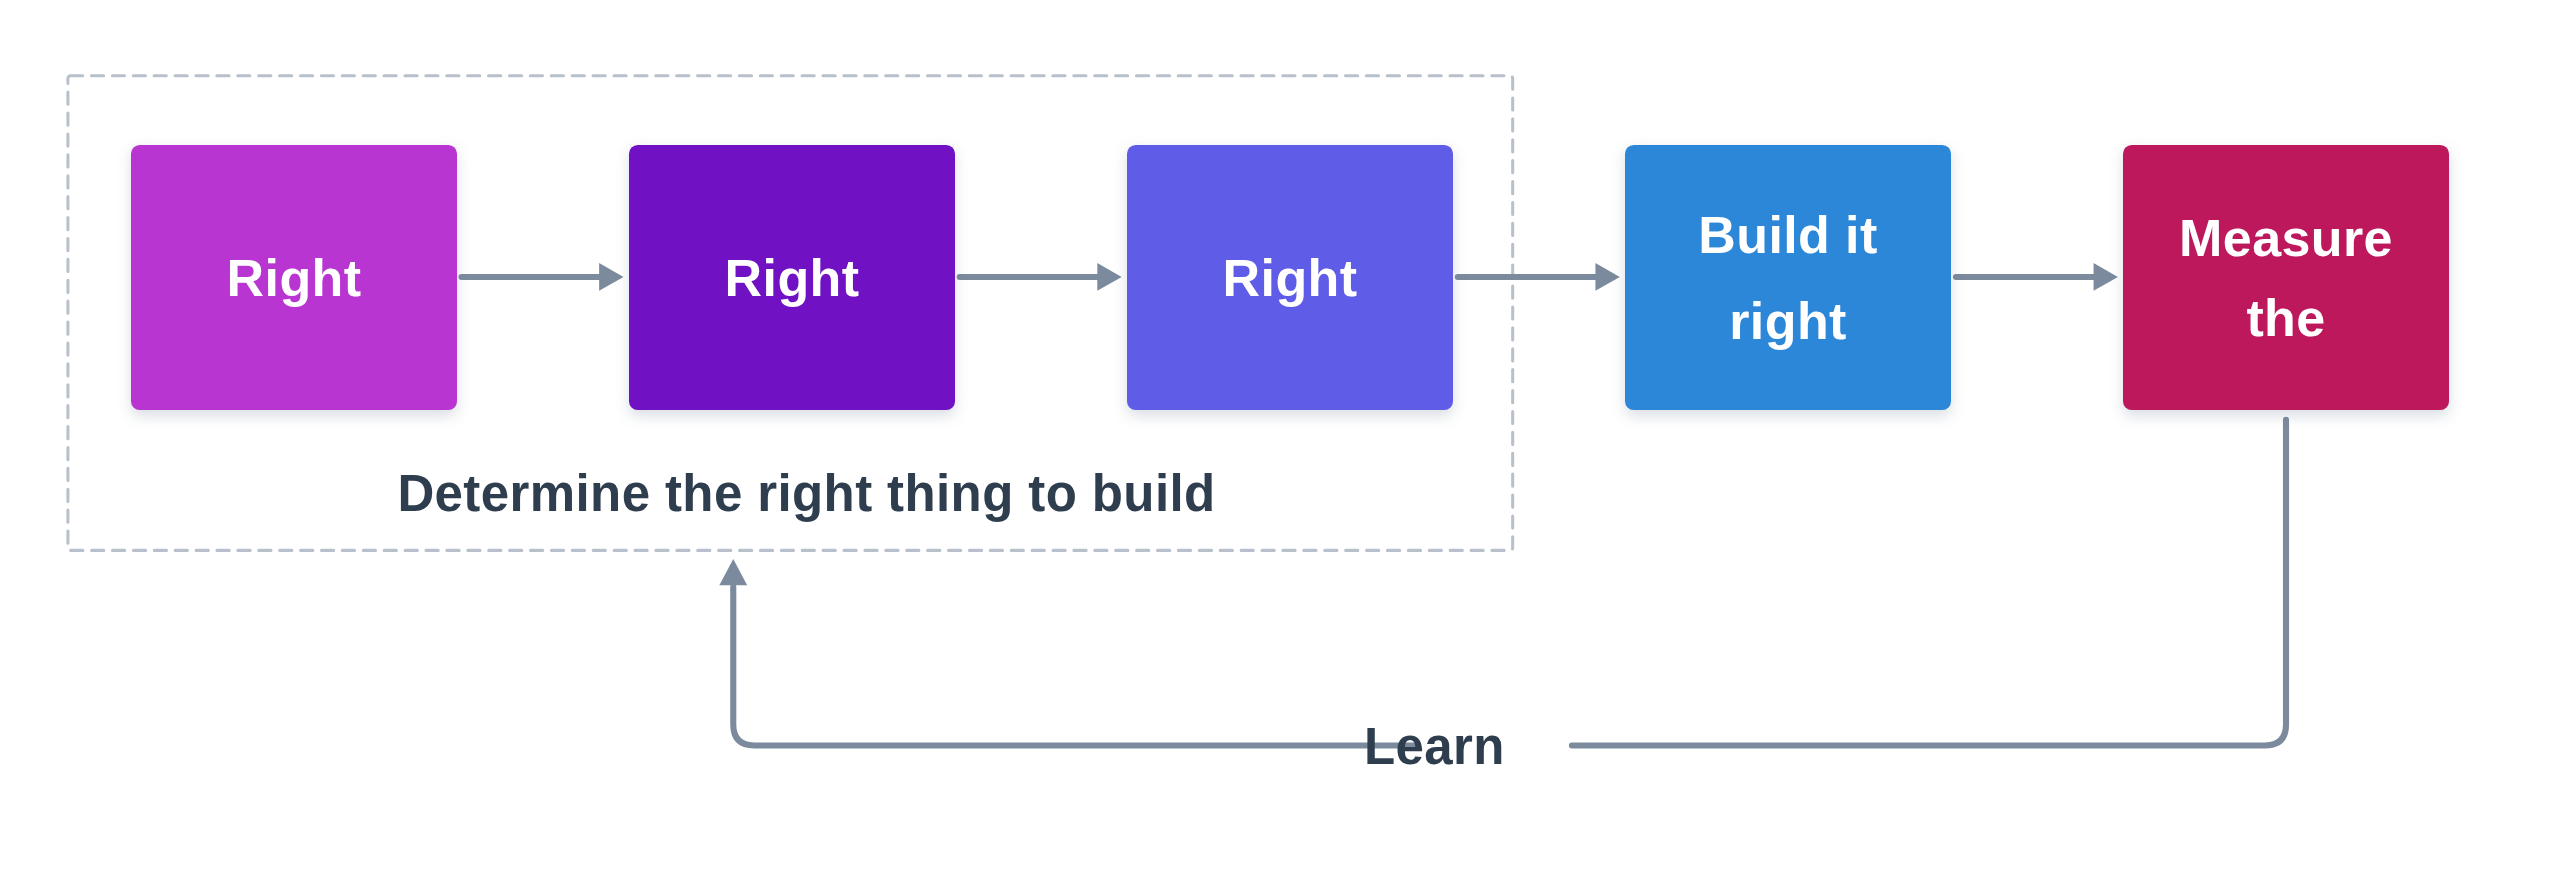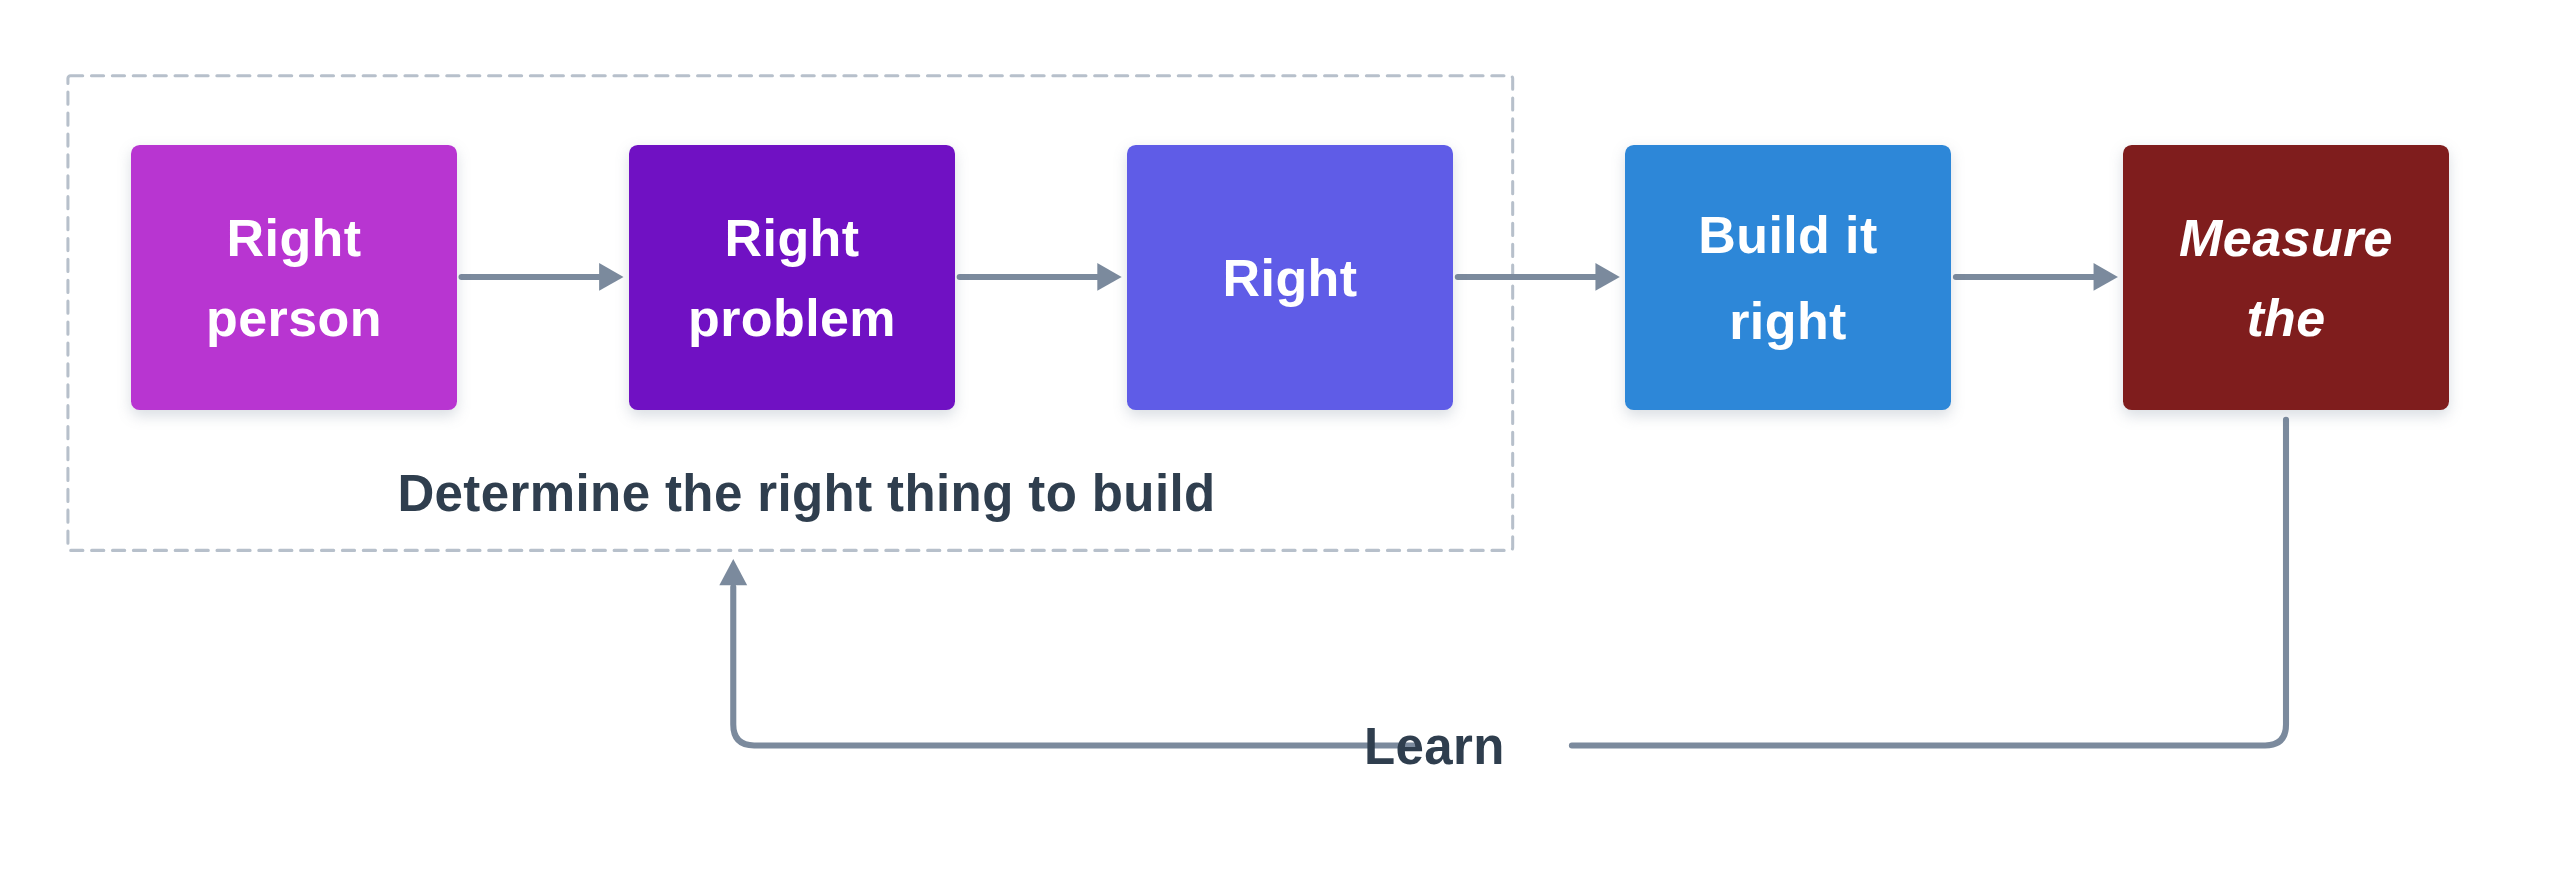--- a/index.html
+++ b/index.html
@@ -107,38 +107,36 @@
     <path class="edge" d="M2246 318 H2404" style="stroke: rgb(123, 138, 157);"></path>
     <polygon points="2432,318 2404,302 2404,334" style="fill: rgb(123, 138, 157);"></polygon>
 
     <path class="edge" d="M2625 482 V832 Q2625 856 2601 856 H1805" style="stroke: rgb(123, 138, 157);"></path>
     <path class="edge" d="M1627 856 H866 Q842 856 842 832 V674" style="stroke: rgb(123, 138, 157);"></path>
     <polygon points="842,642 826,672 858,672" style="fill: rgb(123, 138, 157);"></polygon>
   </svg>
 
   <div class="node n1" style="background: rgb(184, 53, 209); color: rgb(255, 255, 255);">
     <span class="ln">Right</span>
-    <span class="ln">person</span>
   </div>
 
   <div class="node n2" style="background: rgb(112, 17, 195); color: rgb(255, 255, 255);">
     <span class="ln">Right</span>
-    <span class="ln">problem</span>
   </div>
 
   <div class="node n3" style="background: rgb(95, 92, 231); color: rgb(255, 255, 255);">
     <span class="ln">Right</span>
   </div>
 
   <div class="node n4" style="background: rgb(45, 135, 216); color: rgb(255, 255, 255); gap: 6px;">
     <span class="ln">Build it</span>
     <span class="ln">right</span>
   </div>
 
-  <div class="node n5" style="background: #7f1d1d; color: rgb(255, 255, 255); font-style: italic;">
+  <div class="node n5" style="background: #be185d; color: rgb(255, 255, 255);">
     <span class="ln">Measure</span>
     <span class="ln">the</span>
   </div>
 
   <div class="group-label" style="color: rgb(47, 62, 78);">Determine the right thing to build</div>
 
   <div class="learn-label" style="color: rgb(47, 62, 78);">Learn</div>
 
 </div>
 

